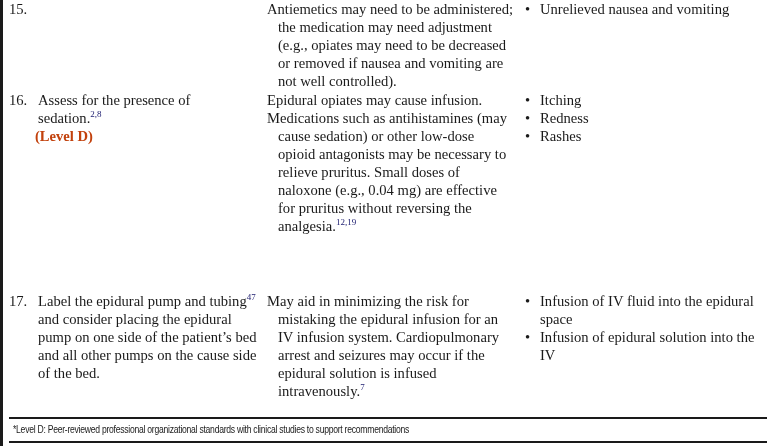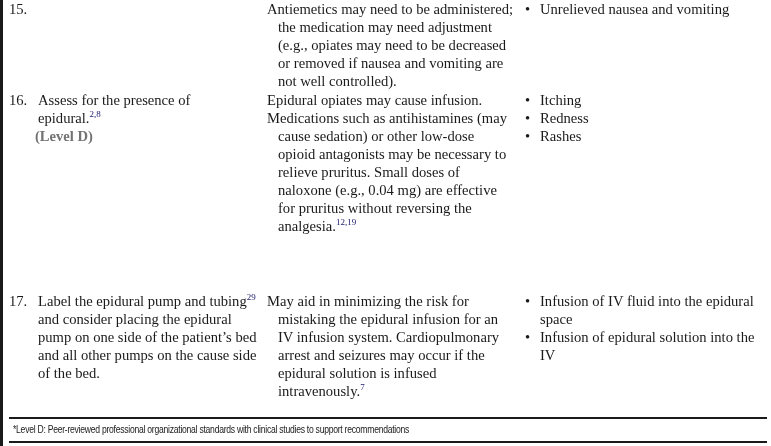--- a/index.html
+++ b/index.html
@@ -45,21 +45,21 @@
       display: flex;
     }
     .step-num {
       width: 29px;
       flex: 0 0 29px;
     }
     .step-text {
       flex: 1;
     }
     .level {
-      color: #737373;
+      color: #c2410c;
       font-weight: bold;
       margin-left: 26px;
     }
     sup {
       font-size: 9px;
       line-height: 0;
       vertical-align: 6px;
       color: #1a1a6e;
     }
     .para {
@@ -122,21 +122,21 @@
       </ul>
     </div>
   </div>
 
   <div class="row" style="top:91px;">
     <div class="col col-step">
       <div class="step-line">
         <span class="step-num">16.</span>
         <span class="step-text">
           <span>Assess for the presence of</span><br>
-          <span>epidural.</span><sup>2,8</sup>
+          <span>sedation.</span><sup>2,8</sup>
         </span>
       </div>
       <div class="level">(Level D)</div>
     </div>
     <div class="col col-rationale">
       <div class="para">Epidural opiates may cause infusion.</div>
       <div class="para"><span>Medications such as antihistamines (may cause sedation) or other low-dose opioid antagonists may be necessary to relieve pruritus. Small doses of naloxone (e.g., 0.04 mg) are effective for pruritus without reversing the analgesia.</span><sup>12,19</sup></div>
     </div>
     <div class="col col-outcomes">
       <ul class="bullets">
@@ -144,21 +144,21 @@
         <li><span class="bullet">•</span><span>Redness</span></li>
         <li><span class="bullet">•</span><span>Rashes</span></li>
       </ul>
     </div>
   </div>
 
   <div class="row" style="top:292px;">
     <div class="col col-step">
       <div class="step-line">
         <span class="step-num">17.</span>
-        <span class="step-text"><span>Label the epidural pump and tubing</span><sup>29</sup><span> and consider placing the epidural pump on one side of the patient’s bed and all other pumps on the cause side of the bed.</span></span>
+        <span class="step-text"><span>Label the epidural pump and tubing</span><sup>47</sup><span> and consider placing the epidural pump on one side of the patient’s bed and all other pumps on the cause side of the bed.</span></span>
       </div>
     </div>
     <div class="col col-rationale">
       <div class="para"><span>May aid in minimizing the risk for mistaking the epidural infusion for an IV infusion system. Cardiopulmonary arrest and seizures may occur if the epidural solution is infused intravenously.</span><sup>7</sup></div>
     </div>
     <div class="col col-outcomes">
       <ul class="bullets">
         <li><span class="bullet">•</span><span>Infusion of IV fluid into the epidural space</span></li>
         <li><span class="bullet">•</span><span>Infusion of epidural solution into the IV</span></li>
       </ul>

